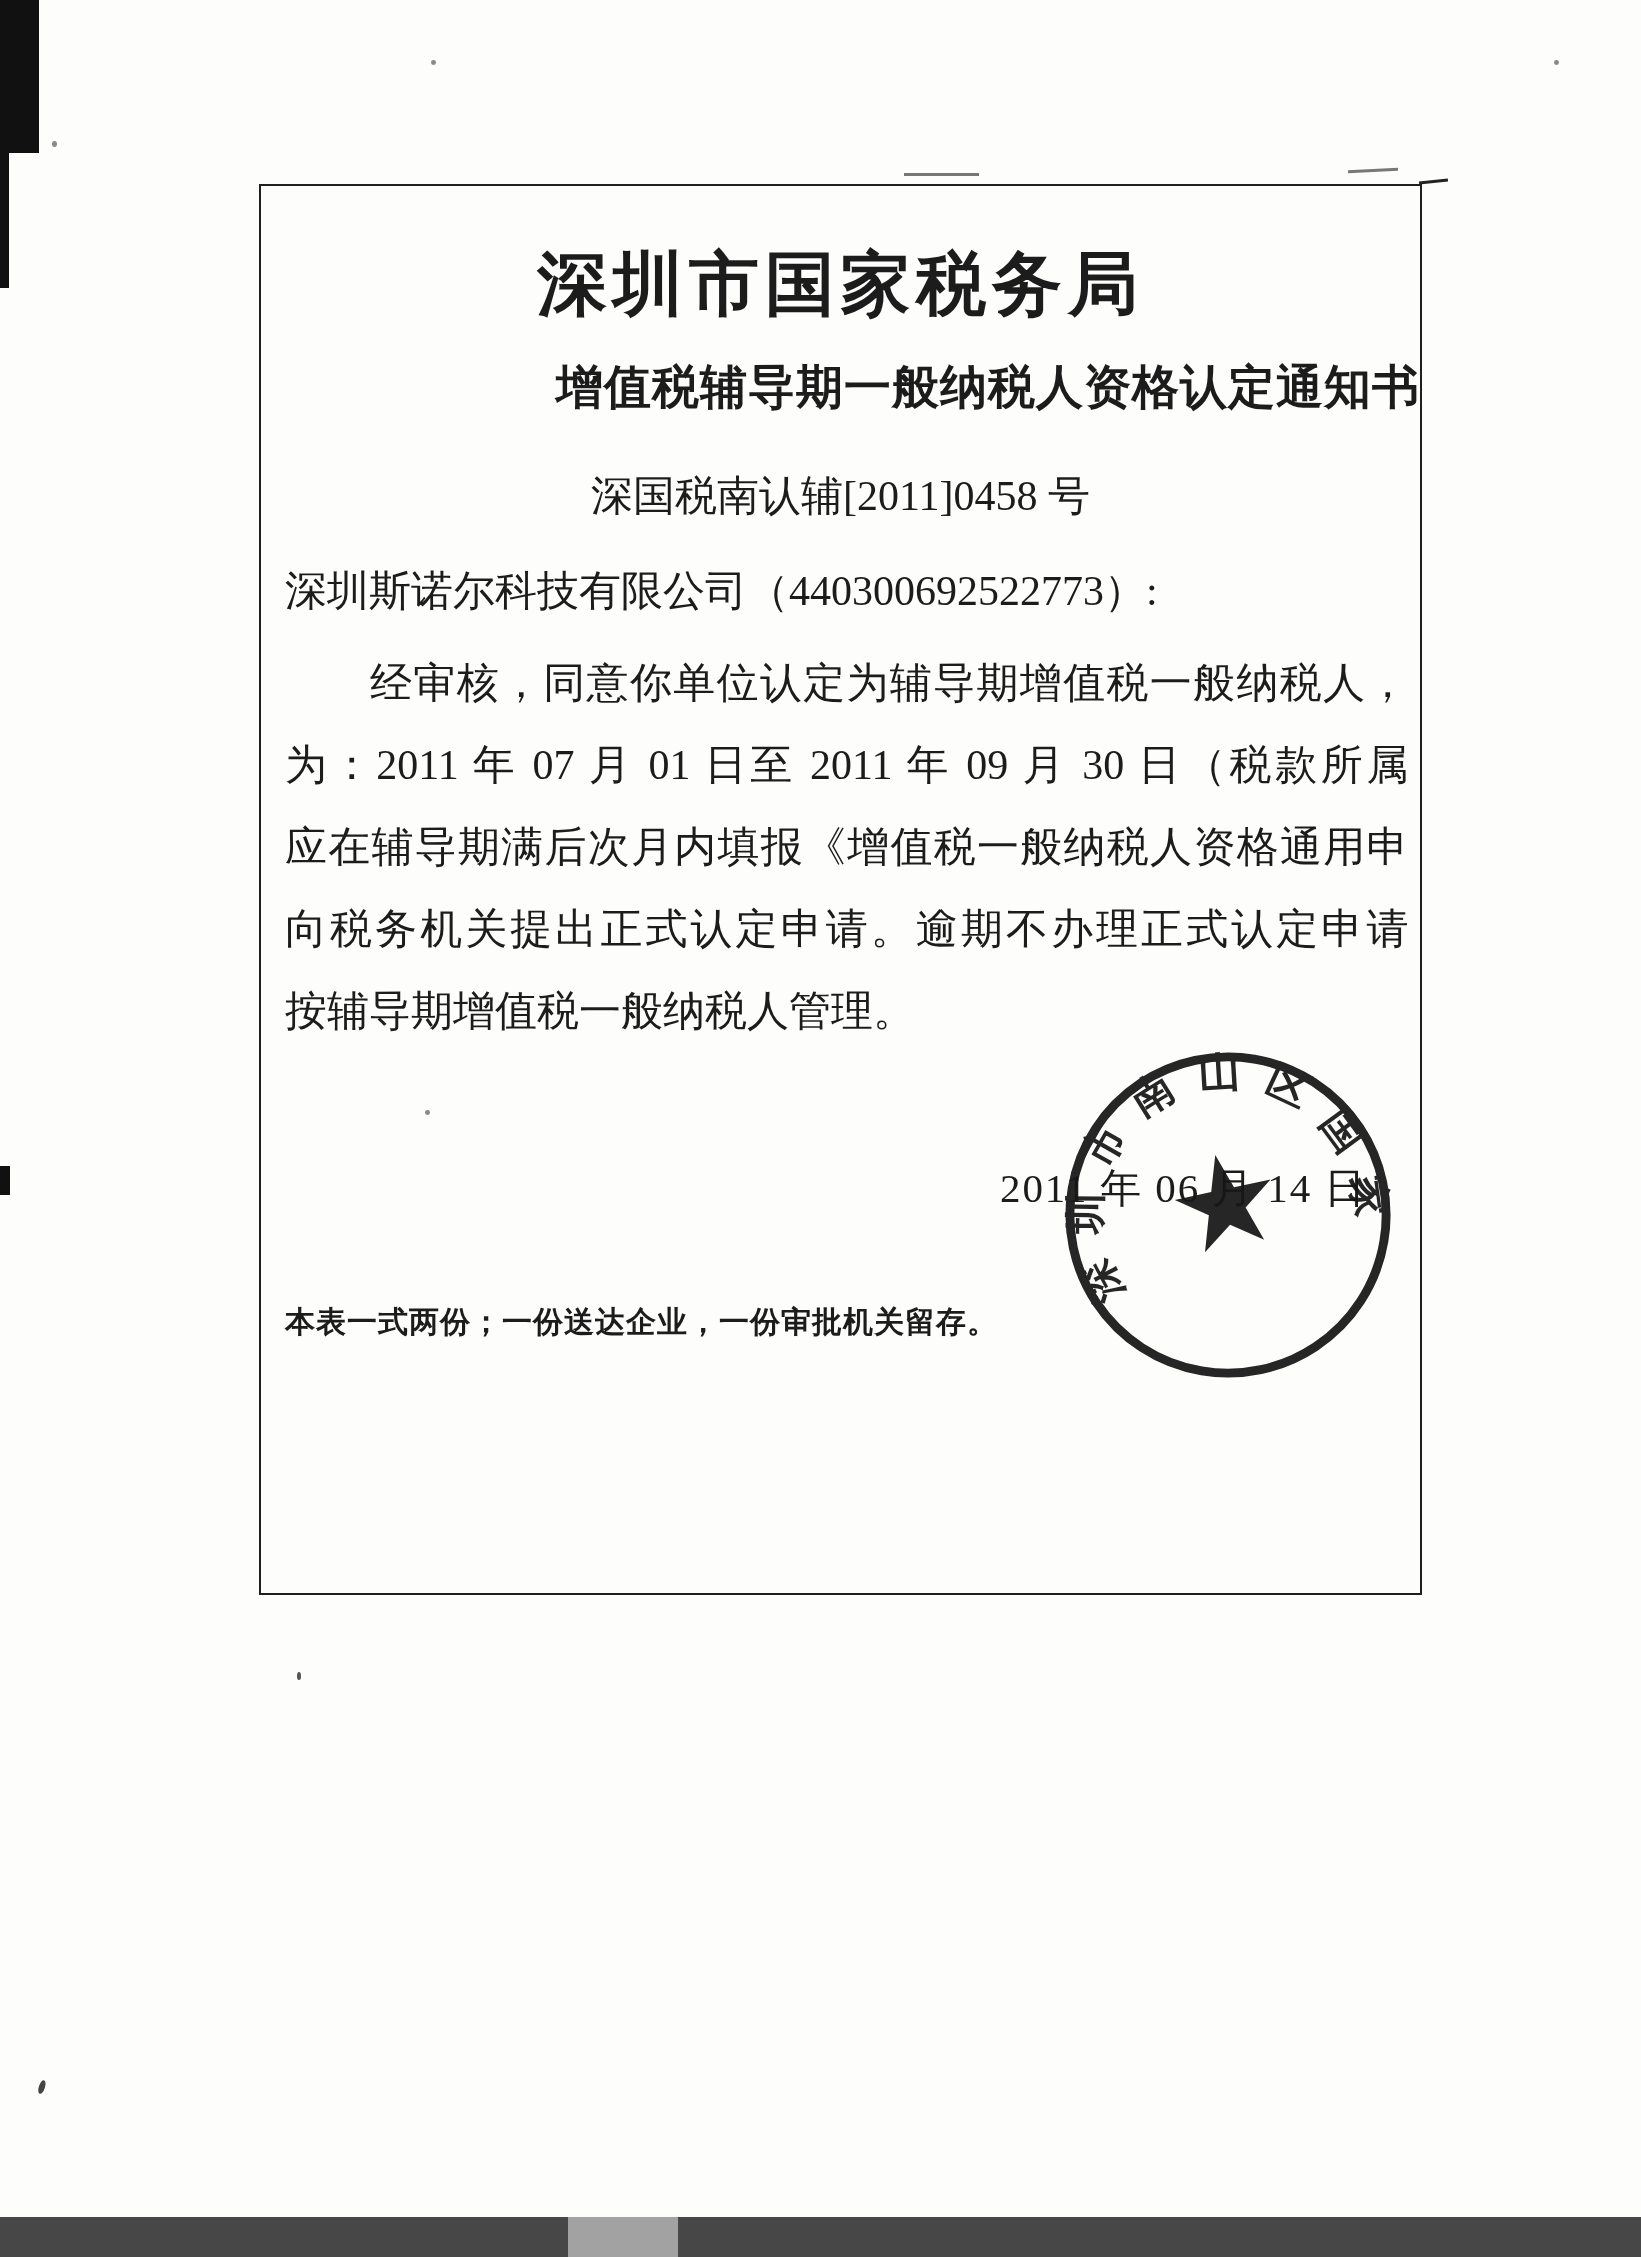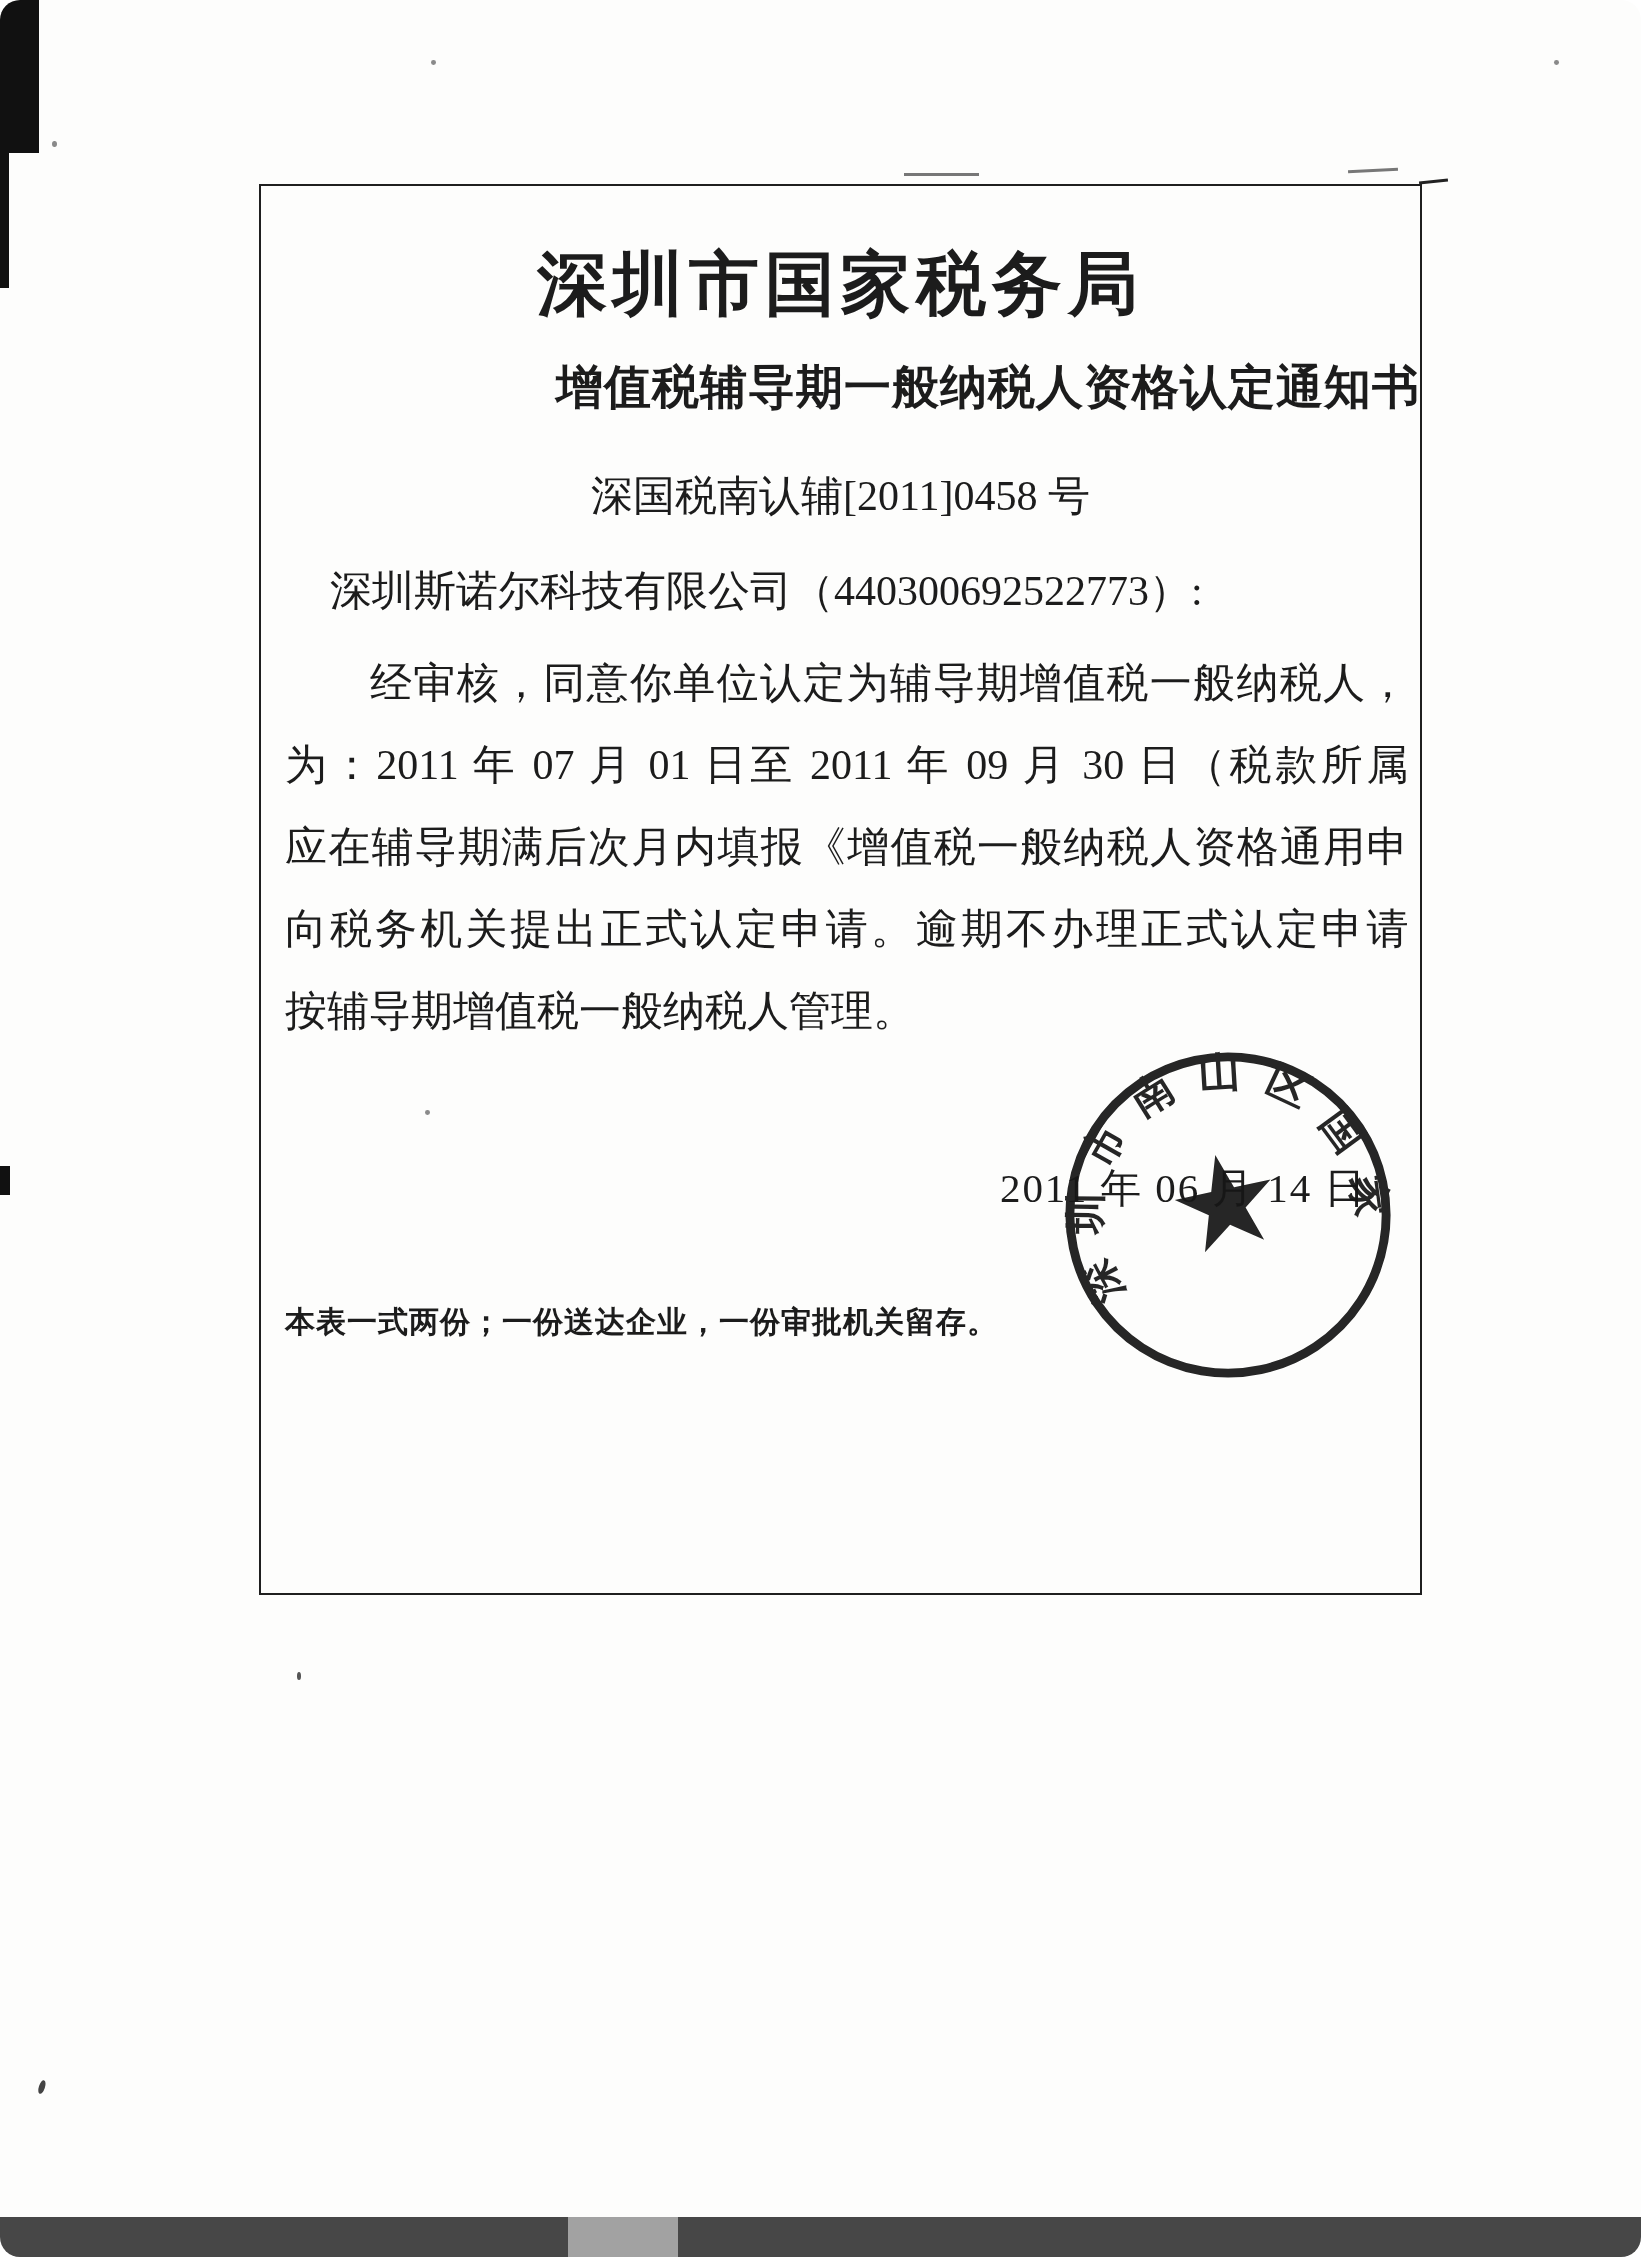--- a/index.html
+++ b/index.html
@@ -3,21 +3,20 @@
 <meta charset="utf-8">
 <style>
   html,body{margin:0;padding:0;}
   .page{
     position:relative;
     width:1641px;height:2257px;
     background:#fdfdfc;
     overflow:hidden;
     font-family:"Liberation Serif","DejaVu Serif",serif;
     color:#1c1c1c;
-    border-radius:20px;
   }
   
   .art{position:absolute;background:#111;}
   .art-bar-topleft{left:0;top:0;width:39px;height:153px;}
   .art-line-left{left:0;top:153px;width:8.7px;height:135px;}
   .art-tick-left{left:0;top:1166px;width:9.7px;height:29px;}
   .art-speck{background:#8a8a8a;border-radius:50%;}
   .sp1{left:431px;top:60px;width:4.8px;height:4.8px;}
   .sp2{left:1554px;top:60px;width:4.8px;height:4.8px;}
   .sp3{left:52px;top:141px;width:4.8px;height:5.8px;}
@@ -47,21 +46,21 @@
     position:absolute;top:170px;left:0;width:100%;
     text-align:right;font-size:47px;font-weight:bold;
     letter-spacing:1px;white-space:nowrap;
   }
   .doc-number{
     position:absolute;top:282px;left:0;width:100%;
     text-align:center;font-size:42px;white-space:nowrap;
   }
   .addressee{
     position:absolute;top:377px;left:24px;right:9.7px;
-    font-size:42px;white-space:nowrap;margin-left:45px;
+    font-size:42px;white-space:nowrap;
   }
   .body-block{
     position:absolute;top:456px;left:24px;right:11.6px;
   }
   .body-line{
     font-size:42px;height:82px;line-height:82px;white-space:nowrap;
   }
   .body-line.justify{
     text-align:justify;text-align-last:justify;white-space:normal;
     overflow:hidden;

